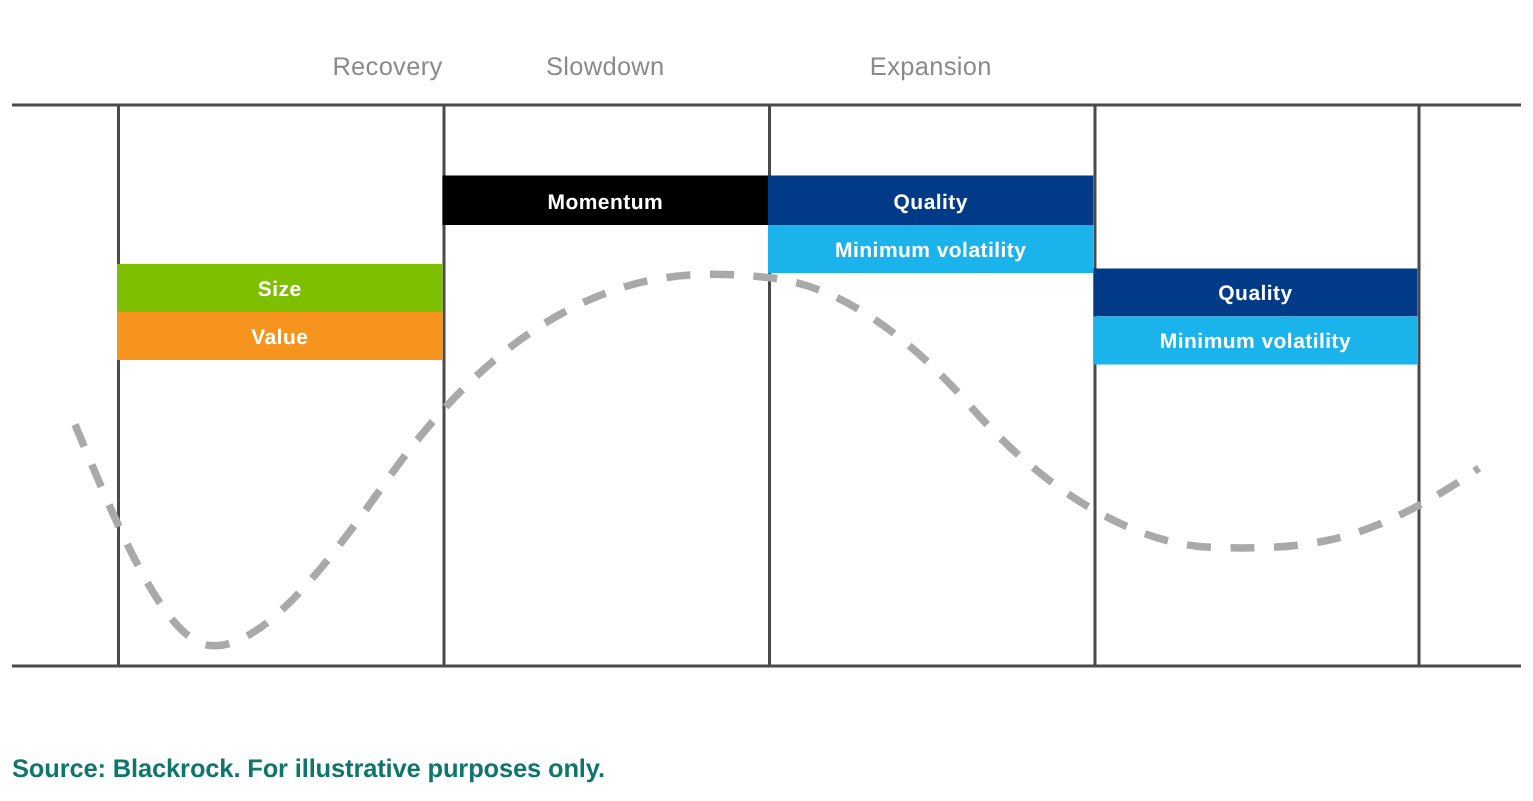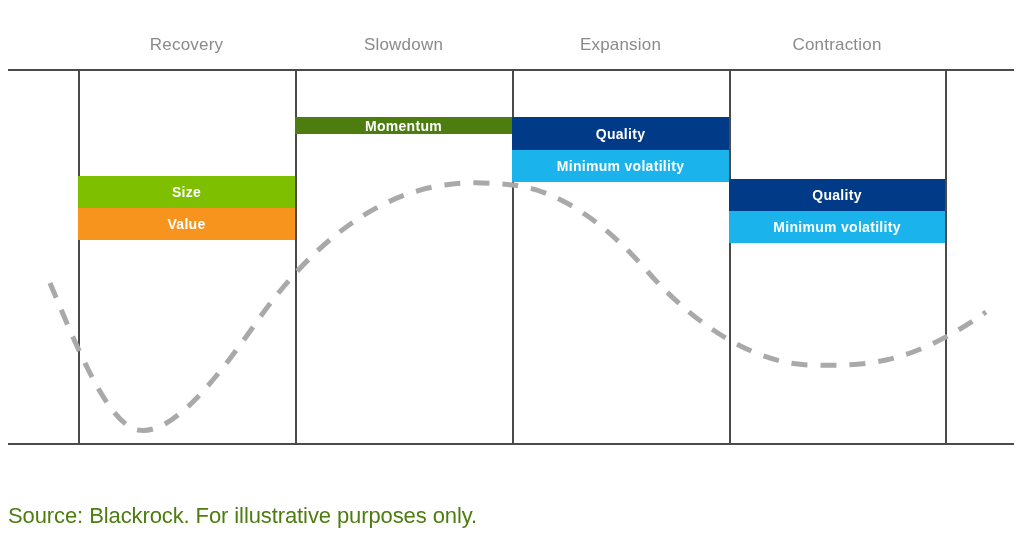--- a/index.html
+++ b/index.html
@@ -78,36 +78,35 @@
     letter-spacing: 0.3px;
     white-space: nowrap;
     box-sizing: border-box;
   }
 
   
   #source-note {
     position: absolute;
     left: 8px;
     top: 503px;
-    font-size: 22px;
-    font-weight: normal;
-    color: #4d7c0f;
+    font-size: 17px;
+    font-weight: bold;
+    color: #0f766e;
     letter-spacing: -0.1px;
     white-space: nowrap;
   }
 </style>
 </head>
 <body>
 
 <div id="chart-root">
 
-  <div class="phase-label" id="phase-label-0" style="left: 78px; width: 217px;">Recovery</div>
+  <div class="phase-label" id="phase-label-0" style="left: 78px; width: 217px; text-align: right;">Recovery</div>
   <div class="phase-label" id="phase-label-1" style="left: 295px; width: 217px;">Slowdown</div>
   <div class="phase-label" id="phase-label-2" style="left: 512px; width: 217px;">Expansion</div>
-  <div class="phase-label" id="phase-label-3" style="left: 729px; width: 216px;">Contraction</div>
 
   <div class="axis-h" id="axis-top" style="left: 8px; width: 1006px;"></div>
   <div class="axis-h" id="axis-bottom" style="left: 8px; width: 1006px;"></div>
 
   <div class="divider" style="left: 78px;"></div>
   <div class="divider" style="left: 295px;"></div>
   <div class="divider" style="left: 512px;"></div>
   <div class="divider" style="left: 729px;"></div>
   <div class="divider" style="left: 945px;"></div>
 
@@ -115,21 +114,21 @@
     <path id="cycle-curve-path" fill="none" stroke-linecap="butt" d="M 50,283 C 78,350 108,424 138,430 C 172,436 216,380 258,320 C 312,244 372,198 438,186 C 466,181 492,183 512,185 C 560,190 606,224 648,272 C 700,331 760,364 810,365 C 848,366 868,364 886,360 C 920,353 958,332 986,312" stroke="#a9a9a9" stroke-width="5" stroke-dasharray="16 13"></path>
   </svg>
 
   <div id="factor-bars">
       <div class="factor-bar" style="left: 78px; width: 217px; top: 176px; height: 32px; background: rgb(126, 191, 0);">
         <span>Size</span>
       </div>
       <div class="factor-bar" style="left: 78px; width: 217px; top: 208px; height: 32px; background: rgb(247, 148, 30); align-items: center;">
         <span>Value</span>
       </div>
-      <div class="factor-bar" style="left: 295px; width: 217px; top: 117px; height: 17px; background: #4d7c0f;">
+      <div class="factor-bar" style="left: 295px; width: 217px; top: 117px; height: 33px; background: #000000;">
         <span>Momentum</span>
       </div>
       <div class="factor-bar" style="left: 512px; width: 217px; top: 117px; height: 33px; background: rgb(1, 58, 135);">
         <span>Quality</span>
       </div>
       <div class="factor-bar" style="left: 512px; width: 217px; top: 150px; height: 32px; background: rgb(27, 179, 236);">
         <span>Minimum volatility</span>
       </div>
       <div class="factor-bar" style="left: 729px; width: 216px; top: 179px; height: 32px; background: rgb(1, 58, 135);">
         <span>Quality</span>

